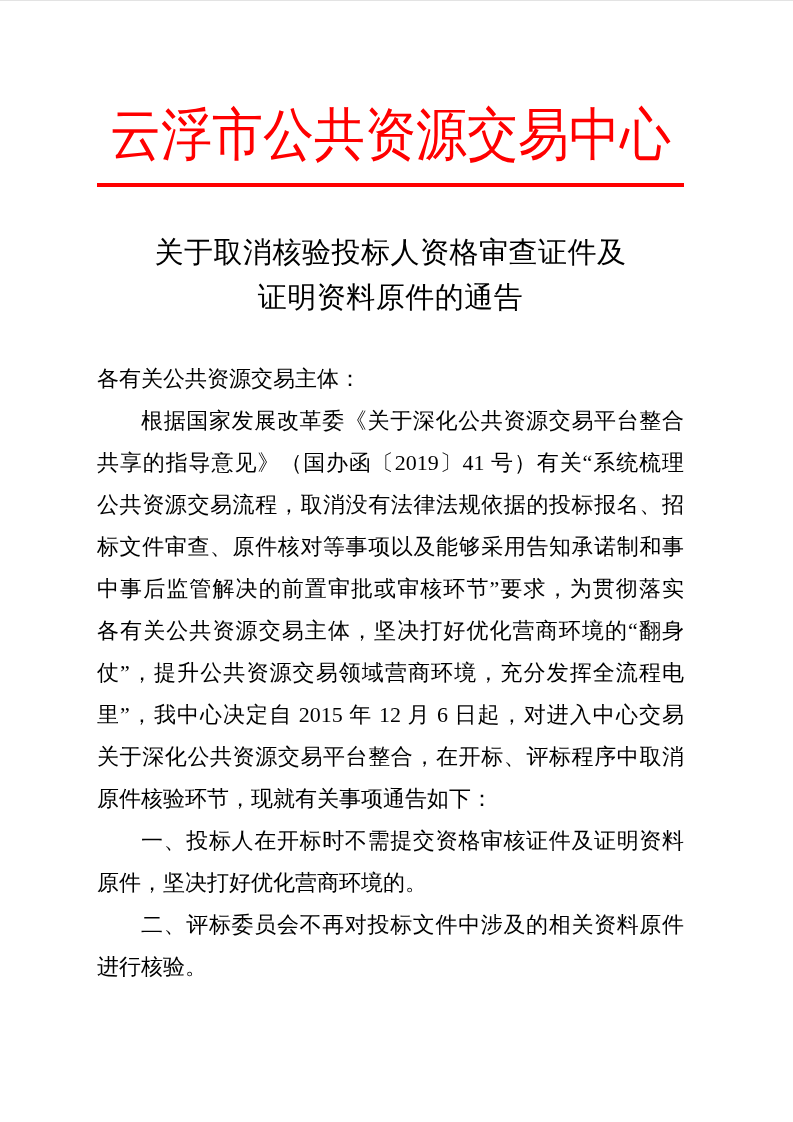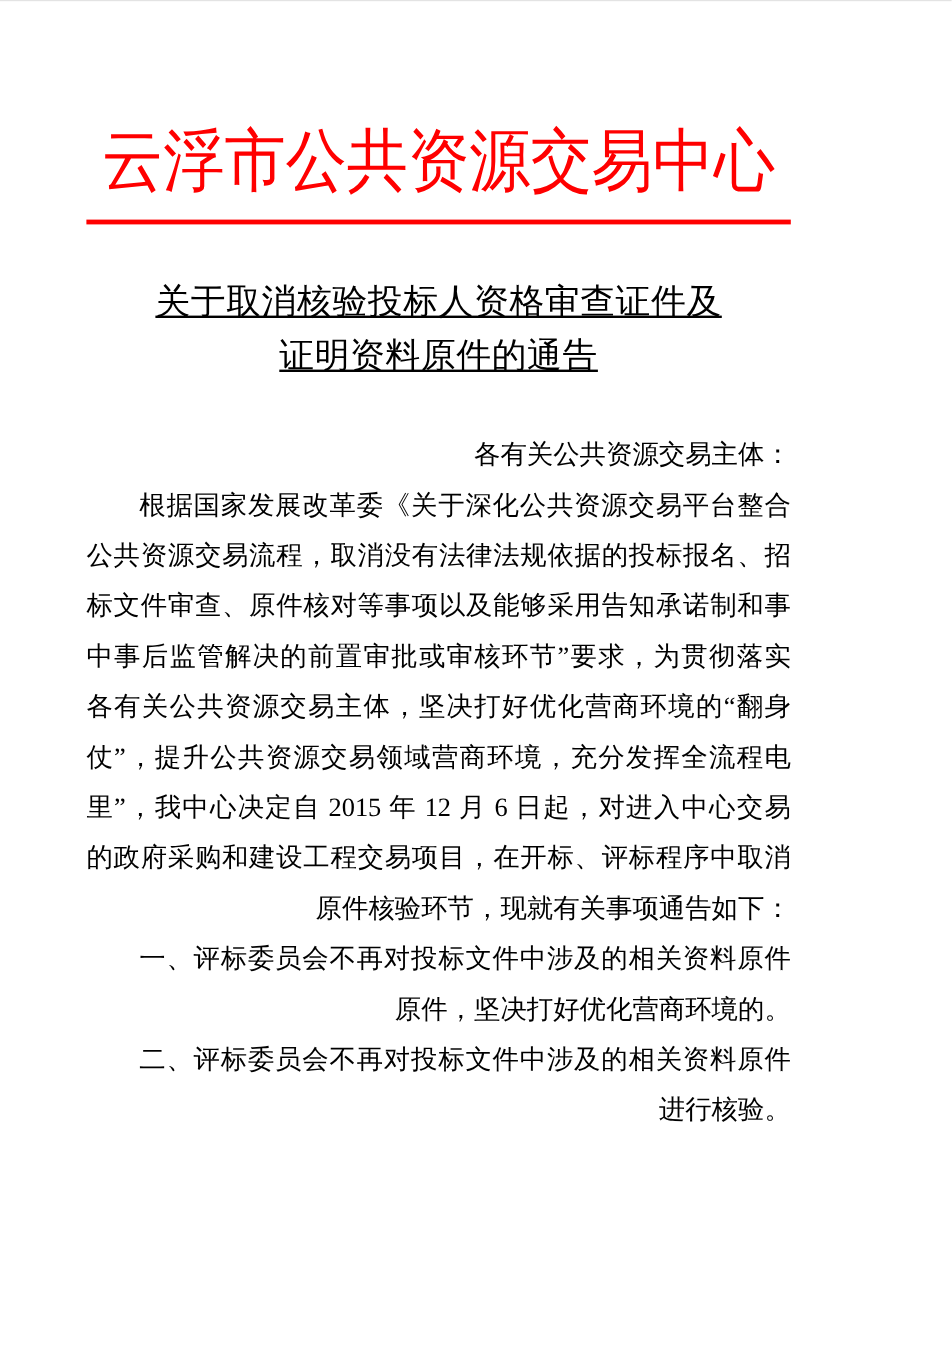--- a/index.html
+++ b/index.html
@@ -14,21 +14,21 @@
     background: var(--page-bg);
     overflow: hidden;
   }
   body {
     border-top: 1px solid #e3e3e3;
     font-family: "Liberation Serif", "DejaVu Serif", serif;
     color: var(--text-color);
   }
   .page {
     width: 587px;
-    margin-left: 72px;
+    margin-left: 97px;
   }
   
   .letterhead {
     margin-top: 94px;
     height: 80px;
     line-height: 80px;
     font-size: 51px;
     letter-spacing: 0px;
     text-align: center;
     white-space: nowrap;
@@ -42,32 +42,31 @@
     background: var(--accent-red);
   }
   
   .doc-title {
     margin-top: 43px;
     font-size: 29px;
     line-height: 45px;
     font-weight: normal;
     text-align: center;
     letter-spacing: 0.5px;
-    text-decoration: underline;
   }
   .doc-title .tl { display: block; }
   
   .body {
     margin-top: 38px;
     font-size: 22px;
     line-height: 42px;
   }
   .bl {
     height: 42px;
-    text-align: right;
+    text-align: left;
     white-space: nowrap;
   }
   .bl.stretch {
     text-align: justify;
     text-align-last: justify;
     text-justify: inter-character;
     white-space: normal;
   }
   .bl.indent { text-indent: 44px; }
 </style>
@@ -81,27 +80,28 @@
   <div class="rule"></div>
 
   <h1 class="doc-title">
     <span class="tl">关于取消核验投标人资格审查证件及</span>
     <span class="tl">证明资料原件的通告</span>
   </h1>
 
   <div class="body">
     <div class="bl">各有关公共资源交易主体：</div>
     <div class="bl stretch indent">根据国家发展改革委《关于深化公共资源交易平台整合</div>
+    <div class="bl stretch">共享的指导意见》（国办函〔2019〕41 号）有关“系统梳理</div>
     <div class="bl stretch">公共资源交易流程，取消没有法律法规依据的投标报名、招</div>
     <div class="bl stretch">标文件审查、原件核对等事项以及能够采用告知承诺制和事</div>
     <div class="bl stretch">中事后监管解决的前置审批或审核环节”要求，为贯彻落实</div>
     <div class="bl stretch">各有关公共资源交易主体，坚决打好优化营商环境的“翻身</div>
     <div class="bl stretch">仗”，提升公共资源交易领域营商环境，充分发挥全流程电</div>
     <div class="bl stretch">里”，我中心决定自 2015 年 12 月 6 日起，对进入中心交易</div>
-    <div class="bl stretch">的政府采购和建设工程交易项目，在开标、评标程序中取消</div>
+    <div class="bl stretch">关于深化公共资源交易平台整合，在开标、评标程序中取消</div>
     <div class="bl">原件核验环节，现就有关事项通告如下：</div>
-    <div class="bl stretch indent">一、评标委员会不再对投标文件中涉及的相关资料原件</div>
+    <div class="bl stretch indent">一、投标人在开标时不需提交资格审核证件及证明资料</div>
     <div class="bl">原件，坚决打好优化营商环境的。</div>
     <div class="bl stretch indent">二、评标委员会不再对投标文件中涉及的相关资料原件</div>
     <div class="bl">进行核验。</div>
   </div>
 
 </div>
 
 </body></html>

